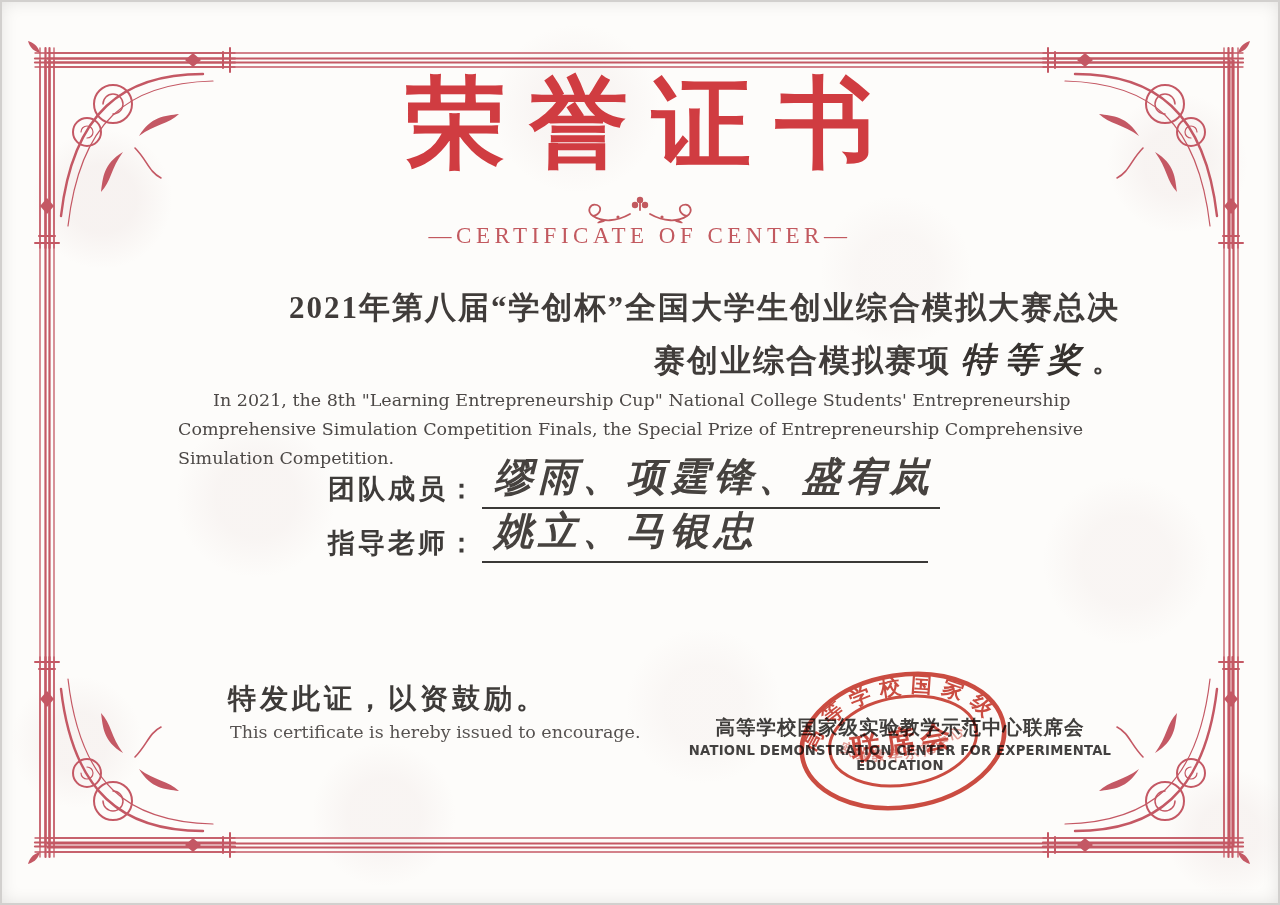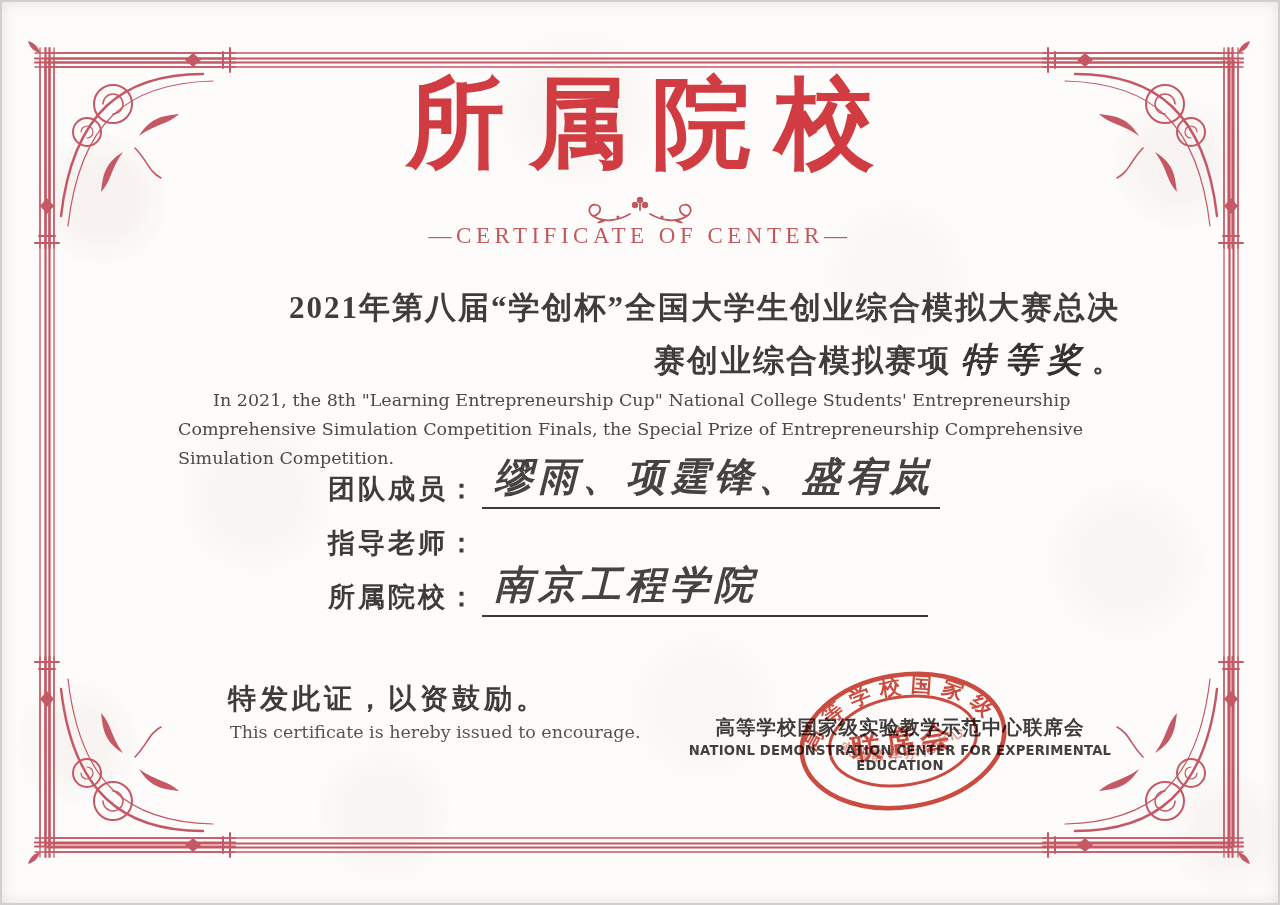--- a/index.html
+++ b/index.html
@@ -143,21 +143,21 @@
           <line x1="1233.5" y1="60" x2="1233.5" y2="846"></line>
       </g>
     </g>
     <use href="#corner" transform="translate(27,40)"></use>
     <use href="#corner" transform="translate(1251,40) scale(-1,1)"></use>
     <use href="#corner" transform="translate(27,865) scale(1,-1)"></use>
     <use href="#corner" transform="translate(1251,865) scale(-1,-1)"></use>
   </svg>
 
   <div class="content">
-    <h1 class="title">所属院校</h1>
+    <h1 class="title">荣誉证书</h1>
 
     <div class="flourish">
       <svg width="160" height="34" viewBox="0 0 160 34" aria-hidden="true">
         <g stroke="#c2595f" fill="none" stroke-width="1.8" stroke-linecap="round">
           <path d="M70,20 C56,28 42,28 33,22 C26,17 30,9 37,11 C43,13 40,21 33,22"></path>
           <path d="M90,20 C104,28 118,28 127,22 C134,17 130,9 123,11 C117,13 120,21 127,22"></path>
           <path d="M80,16 V8"></path>
         </g>
         <g fill="#c2595f">
           <circle cx="80" cy="6" r="3.2"></circle>
@@ -180,24 +180,21 @@
 
     <p class="body-en">In 2021, the 8th "Learning Entrepreneurship Cup" National College Students' Entrepreneurship Comprehensive Simulation Competition Finals, the Special Prize of Entrepreneurship Comprehensive Simulation Competition.</p>
 
     <div class="fields">
       <div class="field-row">
         <span class="field-label">团队成员：</span>
         <span class="field-value">缪雨、项霆锋、盛宥岚</span>
       </div>
       <div class="field-row">
         <span class="field-label">指导老师：</span>
-      </div>
-      <div class="field-row">
-        <span class="field-label">所属院校：</span>
-        <span class="field-value">南京工程学院</span>
+        <span class="field-value">姚立、马银忠</span>
       </div>
     </div>
 
     <div class="closing-cn">特发此证，以资鼓励。</div>
     <div class="closing-en">This certificate is hereby issued to encourage.</div>
 
     <div class="issuer">
       <div class="issuer-cn">高等学校国家级实验教学示范中心联席会</div>
       <div class="issuer-en">NATIONL DEMONSTRATION CENTER FOR EXPERIMENTAL EDUCATION</div>
     </div>

